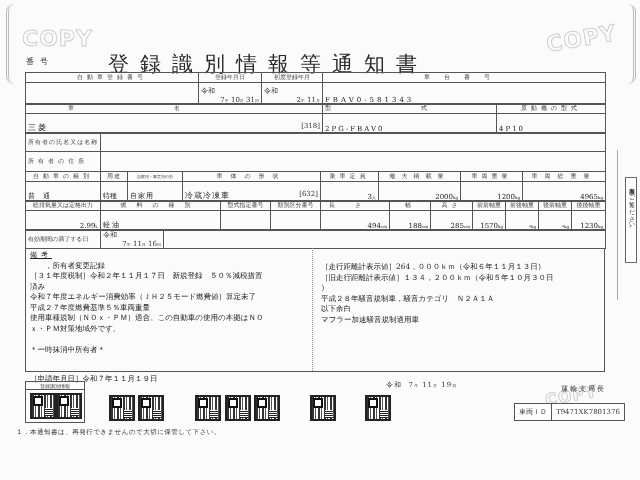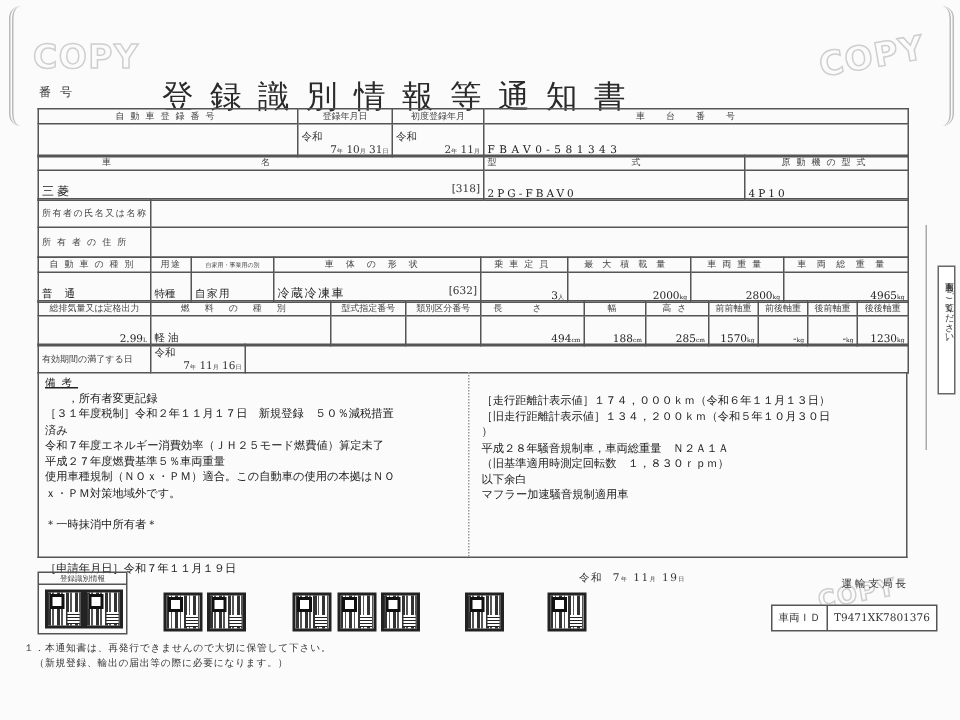--- a/index.html
+++ b/index.html
@@ -157,21 +157,21 @@
     <tr style="height:20px">
       <td class="val" style="letter-spacing:8px">普通</td>
       <td class="val" style="letter-spacing:0">特種</td>
       <td class="val" style="letter-spacing:1px">自家用</td>
       <td>
         <span class="val" style="letter-spacing:1px">冷蔵冷凍車</span>
         <span style="float:right">[632]</span>
       </td>
       <td class="num"><span>3</span><span class="unit">人</span></td>
       <td class="num"><span>2000</span><span class="unit">kg</span></td>
-      <td class="num"><span>2800</span><span class="unit">kg</span></td>
+      <td class="num"><span>1200</span><span class="unit">kg</span></td>
       <td class="num"><span>4965</span><span class="unit">kg</span></td>
     </tr>
   </tbody>
     </table>
 
   <table class="grid" style="left:25px;top:200px;width:580px;">
     <colgroup>
       <col style="width:75px">
         <col style="width:120px">
         <col style="width:50px">
@@ -248,25 +248,24 @@
       <div>平成２７年度燃費基準５％車両重量</div>
       <div>使用車種規制（ＮＯｘ・ＰＭ）適合。この自動車の使用の本拠はＮＯ</div>
       <div>ｘ・ＰＭ対策地域外です。</div>
       <div style="height:10.5px"></div>
       <div>＊一時抹消中所有者＊</div>
       <div style="height:10.5px"></div>
       <div style="height:8px"></div>
       <div>［申請年月日］令和７年１１月１９日</div>
     </div>
     <div class="notes-right">
-      <div>［走行距離計表示値］１７４，０００ｋｍ（令和６年１１月１３日）</div>
+      <div>［走行距離計表示値］264，０００ｋｍ（令和６年１１月１３日）</div>
       <div>［旧走行距離計表示値］１３４，２００ｋｍ（令和５年１０月３０日</div>
       <div>）</div>
-      <div>平成２８年騒音規制車，車両総重量　Ｎ２Ａ１Ａ</div>
-      <div>（旧基準適用時測定回転数　１，８３０ｒｐｍ）</div>
+      <div>平成２８年騒音規制車，騒音カテゴリ　Ｎ２Ａ１Ａ</div>
       <div>以下余白</div>
       <div>マフラー加速騒音規制適用車</div>
     </div>
   </div>
 
   <div class="qr-box">
     <div class="qr-box-label">登録識別情報</div>
   </div>
   <div class="qr" style="left:30px;top:393px;"></div>
   <div class="qr" style="left:56px;top:393px;"></div>
@@ -284,17 +283,16 @@
     <span>11</span><span class="unit">月</span>
     <span>19</span><span class="unit">日</span>
   </div>
   <div class="office">運輸支局長</div>
   <div class="id-box">
     <span class="id-lbl">車両ＩＤ</span>
     <span>T9471XK7801376</span>
   </div>
 
   <div class="footer-note" style="top:428px;">１．本通知書は、再発行できませんので大切に保管して下さい。</div>
-  <div class="footer-note" style="top:438px;">　（新規登録、輸出の届出等の際に必要になります。）</div>
 
   <div class="side-rule"></div>
   <div class="side-tab">裏面もご覧ください。</div>
 </div>
 
 </body></html>

